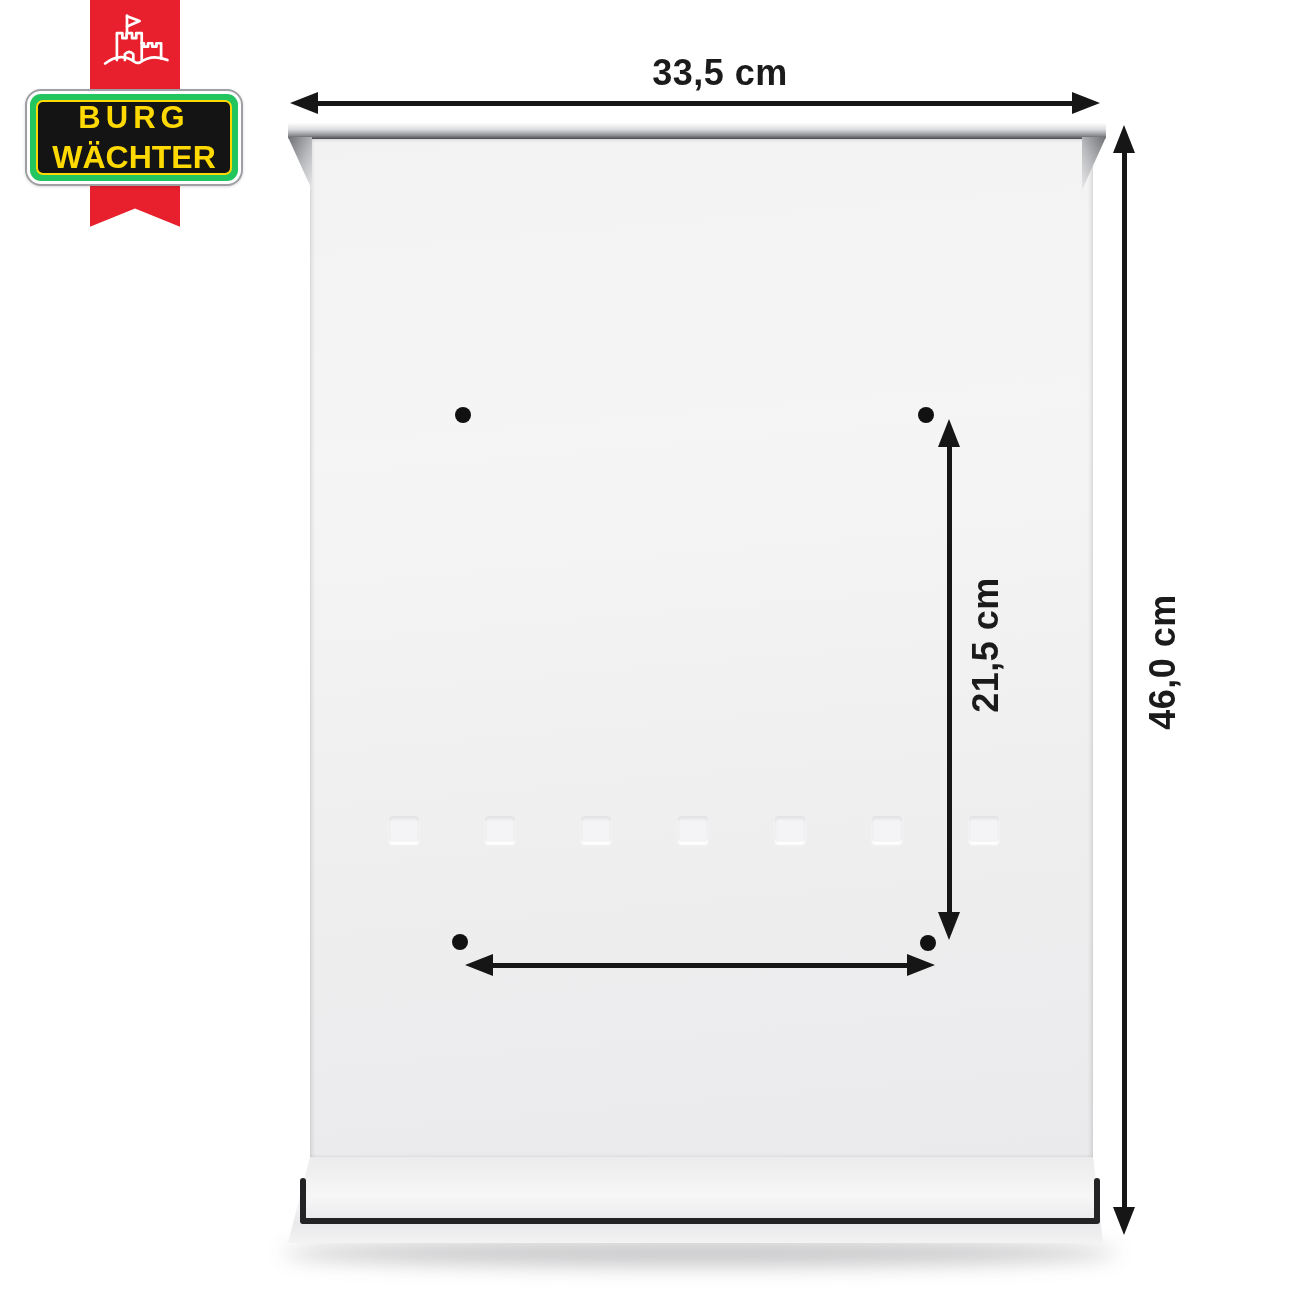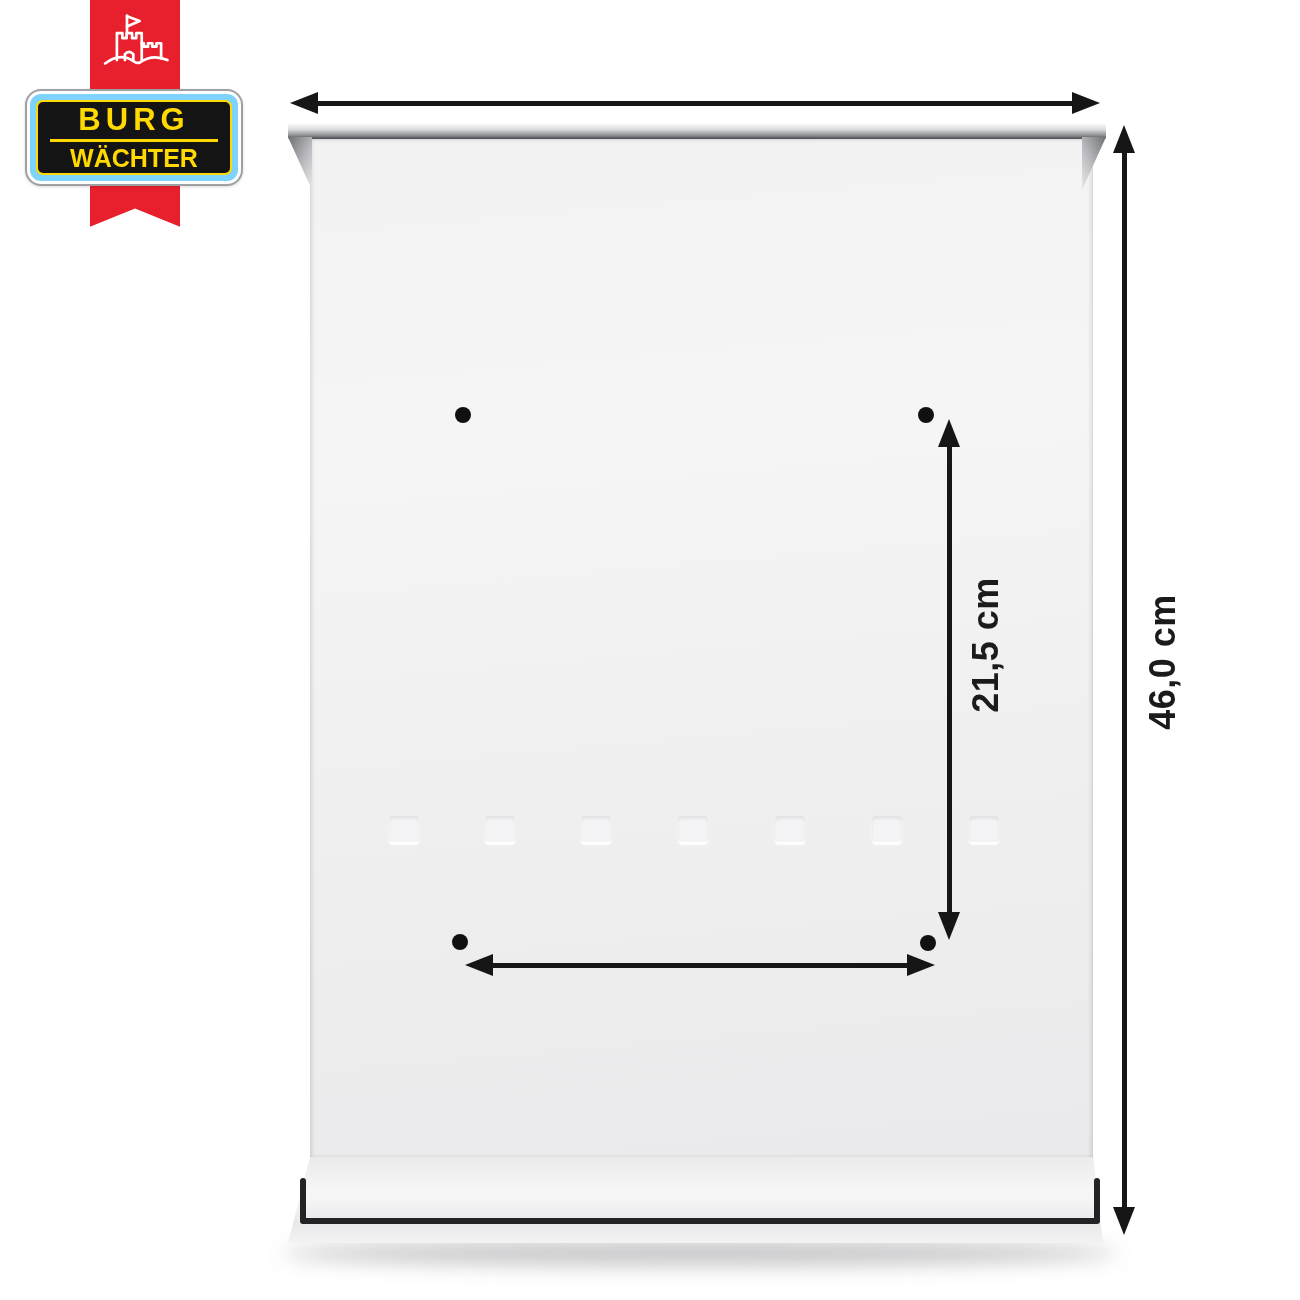--- a/index.html
+++ b/index.html
@@ -75,28 +75,28 @@
   .ribbon{
     position:absolute;left:90px;top:0;width:90px;height:229px;background:#e8202d;
     clip-path:polygon(0 0,100% 0,100% 99%,50% 91%,0 99%);
   }
   .castle{position:absolute;left:95px;top:4px;width:80px;height:76px;}
   .plate{
     position:absolute;left:25px;top:89px;width:218px;height:97px;box-sizing:border-box;
     background:#ffffff;border:2px solid #9ea0a3;border-radius:16px;padding:3px;
     box-shadow:0 1px 3px rgba(0,0,0,.15);
   }
-  .plate-green{background:#7dd3fc;border-radius:11px;height:100%;box-sizing:border-box;padding:6px;text-align:center;}
+  .plate-green{background:#22c55e;border-radius:11px;height:100%;box-sizing:border-box;padding:6px;text-align:center;}
   .plate-black{
     background:#141414;border:2px solid #ffd900;border-radius:7px;height:100%;box-sizing:border-box;
     display:flex;flex-direction:column;align-items:center;justify-content:center;
   }
   .brand-line{color:#ffd900;font-weight:700;line-height:1;}
   .brand-line.l1{font-size:31px;letter-spacing:5px;}
-  .brand-line.l2{font-size:25px;letter-spacing:0;}
+  .brand-line.l2{font-size:32px;letter-spacing:0;}
   .brand-divider{width:88%;height:3px;background:#ffd900;margin:4px 0;}
 </style>
 </head>
 <body>
 
 <div class="canvas">
 
   <div class="ground-shadow"></div>
   <div class="skirt"></div>
   <div class="panel"></div>
@@ -113,20 +113,21 @@
   <div class="hole br"></div>
 
   <div class="slot" style="left:389px"></div>
   <div class="slot" style="left:485px"></div>
   <div class="slot" style="left:581px"></div>
   <div class="slot" style="left:678px"></div>
   <div class="slot" style="left:775px"></div>
   <div class="slot" style="left:872px"></div>
   <div class="slot" style="left:969px"></div>
 
+  <div class="dim-label h" style="left:315px;top:52px;width:810px">33,5 cm</div>
   <div class="arrow" style="left:290px;top:91px;width:810px;height:26px">
     <div class="head w"></div>
     <div class="shaft-h"></div>
     <div class="head e"></div>
   </div>
 
   <div class="arrow" style="left:1110px;top:125px;width:30px;height:1110px">
     <div class="head n"></div>
     <div class="shaft-v"></div>
     <div class="head s"></div>

